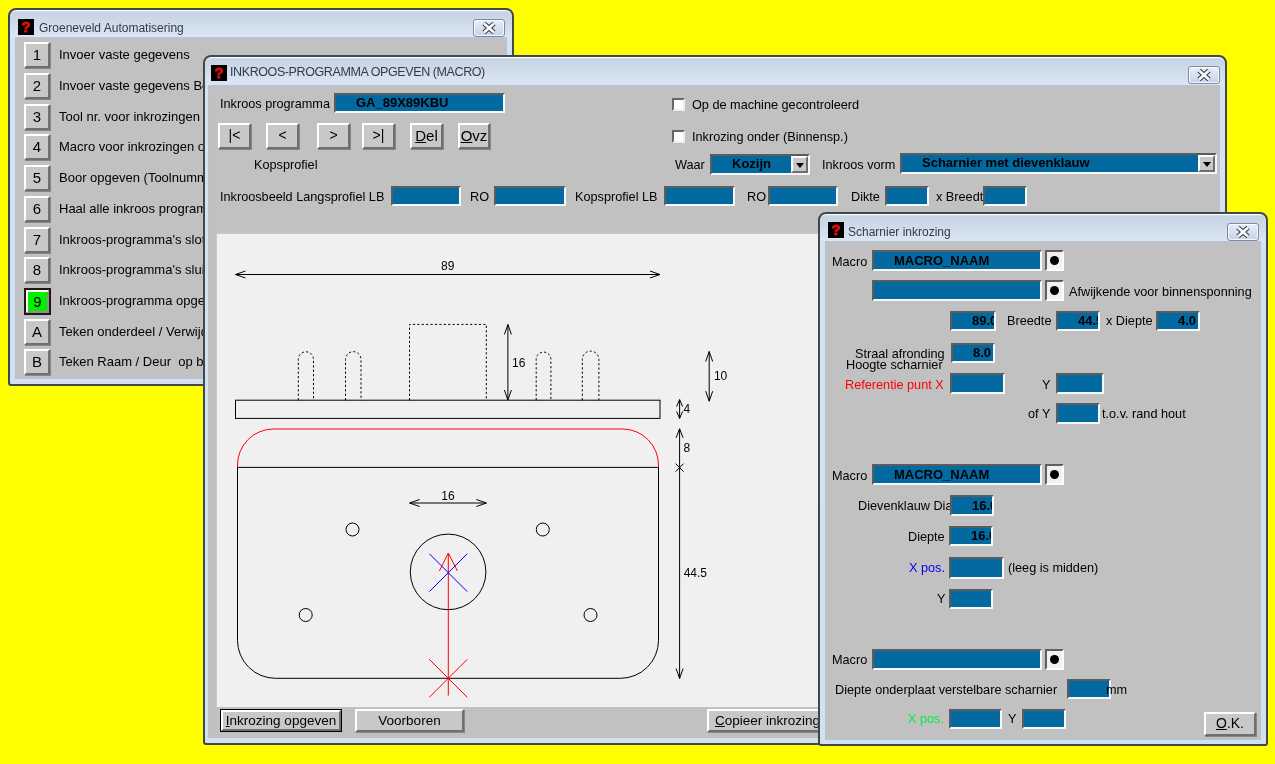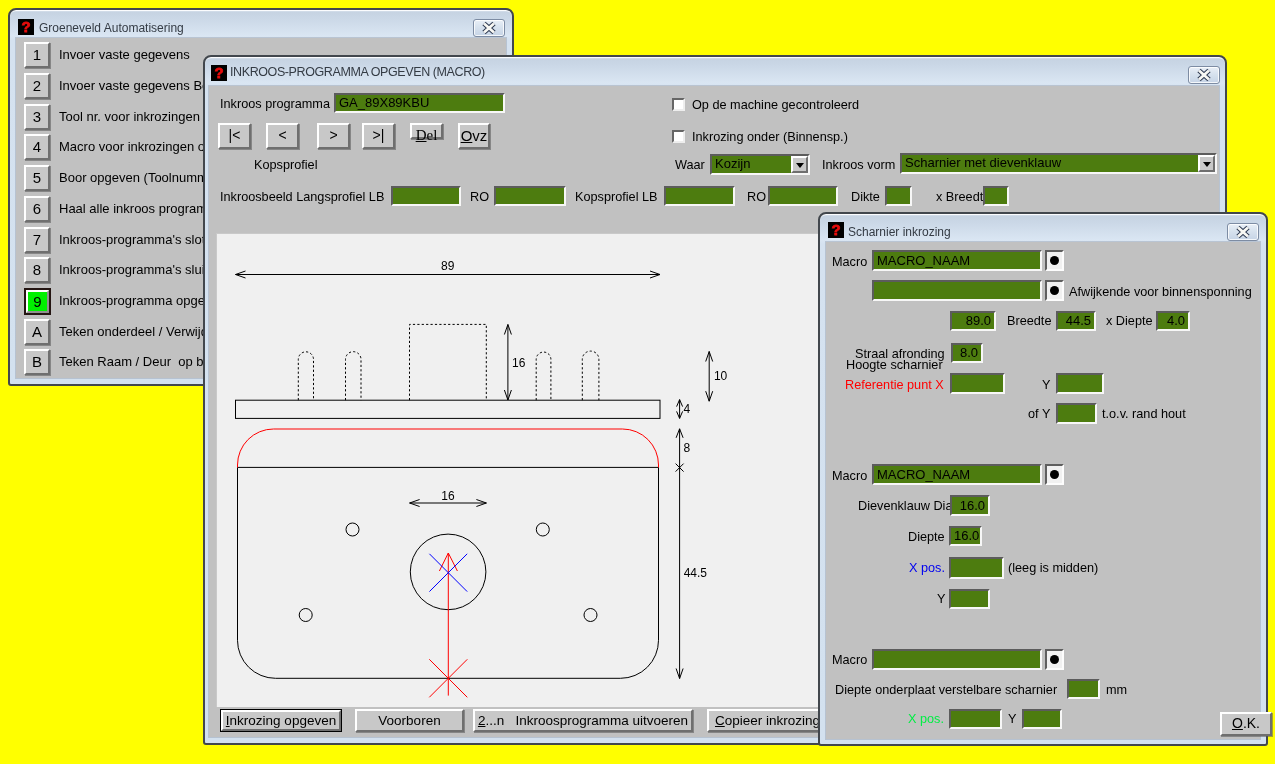--- a/index.html
+++ b/index.html
@@ -7,22 +7,22 @@
  background:linear-gradient(180deg,#eef3f9 0px,#c6d3e2 2px,#cbd8e7 9px,#dae6f3 26px,#d5e2f0 30px,#d3e1ef 100%);
  box-shadow:inset 0 1px 0 rgba(255,255,255,.85);}
 .client{position:absolute;background:#c1c1c1;box-shadow:0 0 0 1px rgba(120,130,145,.32);}
 .ico{position:absolute;width:16px;height:16px;background:#000;color:#e60c0c;
  font-weight:bold;font-size:15px;line-height:16px;text-align:center;-webkit-text-stroke:0.8px #e60c0c;}
 .tt{position:absolute;font-size:12px;color:#343b44;white-space:nowrap;}
 .cls{position:absolute;width:30px;height:16px;border-radius:3px;border:1px solid #7d8ca3;
  background:linear-gradient(180deg,#e9eff7 0%,#d7e2ee 45%,#c6d4e6 100%);
  box-shadow:inset 0 0 0 1px rgba(255,255,255,.8);}
 .lb{position:absolute;font-size:12.7px;color:#000;white-space:nowrap;}
-.inp{position:absolute;background:#4d7c0f;border:2px solid;border-color:#5c5c5c #f7f7f7 #f7f7f7 #5c5c5c;
- font-family:"Liberation Sans",sans-serif;font-size:13px;color:#000;padding:0 3px;white-space:nowrap;overflow:hidden;}
+.inp{position:absolute;background:#0369a1;border:2px solid;border-color:#5c5c5c #f7f7f7 #f7f7f7 #5c5c5c;
+ font-family:"Liberation Sans",sans-serif;font-size:13px;color:#000;padding:0 20px;white-space:nowrap;overflow:hidden;font-weight:bold;}
 .btn{position:absolute;background:#c8c8c8;border:2px solid;border-color:#fff #6f6f6f #6f6f6f #fff;
  box-shadow:1px 1px 0 rgba(85,85,85,.55);font-size:14px;color:#000;text-align:center;box-sizing:border-box;}
 .cb{position:absolute;width:13px;height:13px;background:#fff;border:2px solid;border-color:#666 #eee #eee #666;box-sizing:border-box;}
 .dot{position:absolute;width:19px;height:21px;background:#f1f1f1;border:2px solid;border-color:#5f5f5f #fdfdfd #fdfdfd #5f5f5f;box-sizing:border-box;}
 .dot::after{content:"";position:absolute;left:3px;top:4px;width:9px;height:9px;background:#000;border-radius:50%;}
 u{text-decoration:underline;}
 </style></head>
 <body>
 
 <div class="win" id="w1" style="left:8px;top:8px;width:502px;height:374px;">
@@ -67,21 +67,21 @@
         <path d="M10 3.5 L20 12.5 M20 3.5 L10 12.5" stroke="#2c3850" stroke-width="4.8"></path>
         <path d="M10 3.5 L20 12.5 M20 3.5 L10 12.5" stroke="#f8f8f4" stroke-width="2.8"></path>
       </svg></div>
   <div class="client" style="left:4px;top:29px;width:1010px;height:651px;" id="w2c">
     <div class="lb" style="left:11px;top:10px;line-height:16px;">Inkroos programma</div>
     <div class="inp" style="left:125px;top:7px;width:171px;height:20px;line-height:16px;box-sizing:border-box;">GA_89X89KBU</div>
     <div class="btn" style="left:9px;top:37px;width:33px;height:26px;line-height:21px;">|&lt;</div>
     <div class="btn" style="left:57px;top:37px;width:33px;height:26px;line-height:21px;">&lt;</div>
     <div class="btn" style="left:108px;top:37px;width:33px;height:26px;line-height:21px;">&gt;</div>
     <div class="btn" style="left:153px;top:37px;width:33px;height:26px;line-height:21px;">&gt;|</div>
-    <div class="btn" style="left:201px;top:37px;width:33px;height:16px;line-height:21px;font-size:15px;font-family:Liberation Serif, serif;"><u>D</u>el</div>
+    <div class="btn" style="left:201px;top:37px;width:33px;height:26px;line-height:21px;font-size:15px;"><u>D</u>el</div>
     <div class="btn" style="left:249px;top:37px;width:32px;height:26px;line-height:21px;font-size:15px;"><u>O</u>vz</div>
     <div class="lb" style="left:45px;top:71px;line-height:16px;">Kopsprofiel</div>
     <div class="cb" style="left:463px;top:12px;"></div>
     <div class="lb" style="left:483px;top:11px;line-height:16px;">Op de machine gecontroleerd</div>
     <div class="cb" style="left:463px;top:44px;"></div>
     <div class="lb" style="left:483px;top:43px;line-height:16px;">Inkrozing onder (Binnensp.)</div>
     <div class="lb" style="left:466px;top:71px;line-height:16px;">Waar</div>
     <div class="inp" style="left:501px;top:68px;width:100px;height:21px;line-height:16px;box-sizing:border-box;">Kozijn
       <div style="position:absolute;right:0px;top:0px;width:17px;height:17px;background:#c8c8c8;border:2px solid;border-color:#fff #6f6f6f #6f6f6f #fff;box-sizing:border-box;">
           <div style="position:absolute;left:3px;top:5px;width:0;height:0;border:4px solid transparent;border-top:5px solid #000;"></div>
@@ -161,21 +161,20 @@
           <text x="466.7" y="343">44.5</text>
           <text x="496.9" y="146">10</text>
         </g>
       </svg>
     </div>
 
     <div style="position:absolute;left:11px;top:623px;width:122px;height:23px;border:1px solid #000;background:#c8c8c8;box-sizing:border-box;">
       <div style="position:absolute;left:0;top:0;right:0;bottom:0;border:2px solid;border-color:#fff #6f6f6f #6f6f6f #fff;font-size:13.5px;text-align:center;line-height:17px;"><u>I</u>nkrozing opgeven</div>
     </div>
     <div class="btn" style="left:146px;top:623px;width:109px;height:23px;line-height:19px;font-size:13.5px;box-sizing:border-box;">Voorboren</div>
-    <div class="btn" style="left:264px;top:623px;width:220px;height:23px;line-height:19px;font-size:13.5px;box-sizing:border-box;"><u>2</u>...n&nbsp;&nbsp; Inkroosprogramma uitvoeren</div>
     <div class="btn" style="left:498px;top:623px;width:160px;height:23px;line-height:19px;font-size:13.5px;box-sizing:border-box;text-align:left;padding-left:6px;"><u>C</u>opieer inkrozing...</div>
   </div>
 </div>
 
 <div class="win" id="w3" style="left:818px;top:212px;width:446px;height:530px;">
   <div class="ico" style="left:8px;top:8px;">?</div>
   <div class="tt" style="left:28px;top:11px;">Scharnier inkrozing</div>
   <div class="cls" style="left:407px;top:9px;"><svg width="30" height="16">
         <path d="M10 3.5 L20 12.5 M20 3.5 L10 12.5" stroke="#2c3850" stroke-width="4.8"></path>
         <path d="M10 3.5 L20 12.5 M20 3.5 L10 12.5" stroke="#f8f8f4" stroke-width="2.8"></path>
@@ -217,15 +216,15 @@
     <div class="lb" style="left:6px;top:410px;line-height:16px;">Macro</div>
     <div class="inp" style="left:46px;top:407px;width:170px;height:21px;box-sizing:border-box;"></div>
     <div class="dot" style="left:219px;top:407px;"></div>
     <div class="lb" style="left:9px;top:440px;line-height:16px;">Diepte onderplaat verstelbare scharnier</div>
     <div class="inp" style="left:241px;top:437px;width:33px;height:20px;box-sizing:border-box;"></div>
     <div class="lb" style="left:280px;top:440px;line-height:16px;">mm</div>
     <div class="lb" style="left:82px;top:469px;line-height:16px;color:#00ee44;">X pos.</div>
     <div class="inp" style="left:123px;top:467px;width:53px;height:20px;box-sizing:border-box;"></div>
     <div class="lb" style="left:182px;top:469px;line-height:16px;">Y</div>
     <div class="inp" style="left:196px;top:467px;width:40px;height:20px;box-sizing:border-box;"></div>
-    <div class="btn" style="left:378px;top:470px;width:52px;height:24px;line-height:19px;font-size:14px;box-sizing:border-box;margin-left:16px;"><u>O</u>.K.</div>
+    <div class="btn" style="left:378px;top:470px;width:52px;height:24px;line-height:19px;font-size:14px;box-sizing:border-box;"><u>O</u>.K.</div>
   </div>
 </div>
 
 </body></html>

